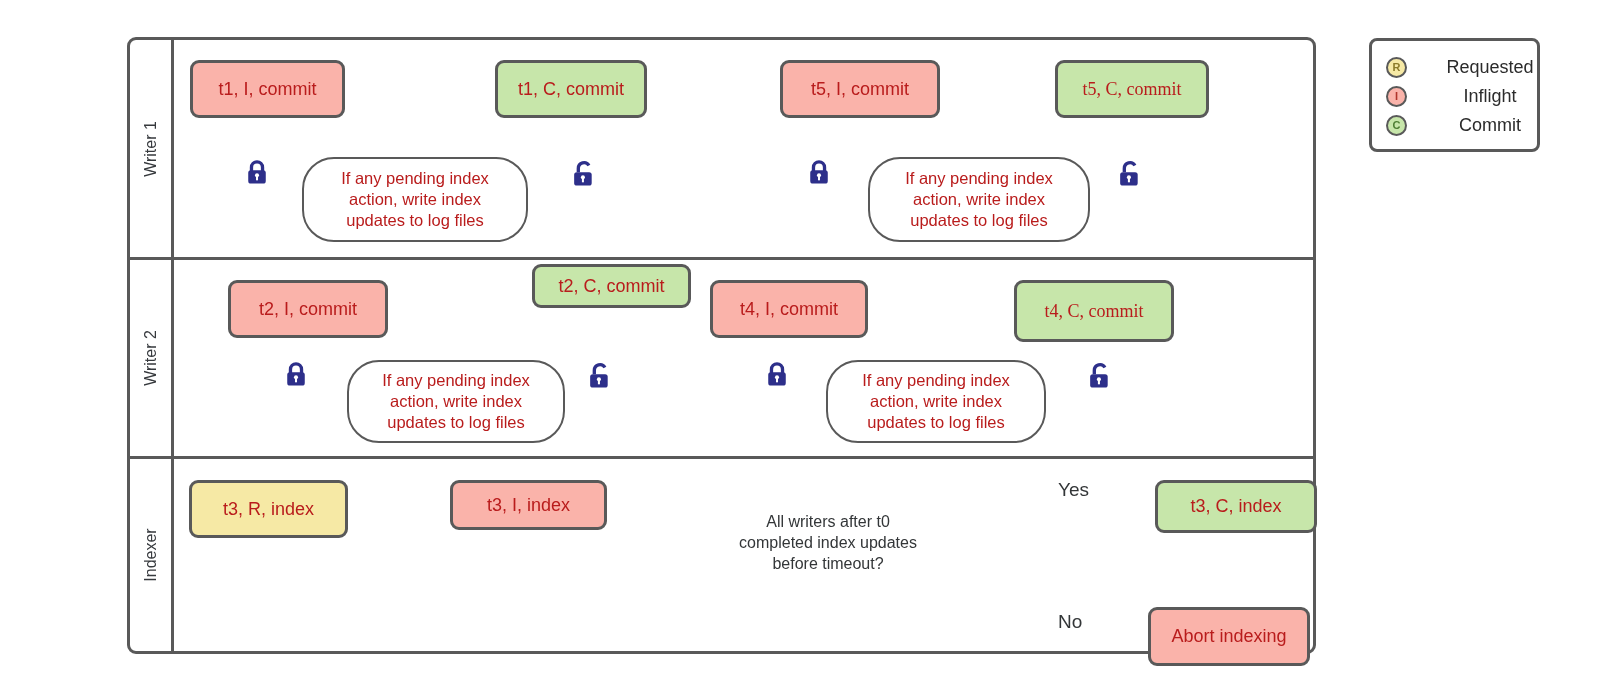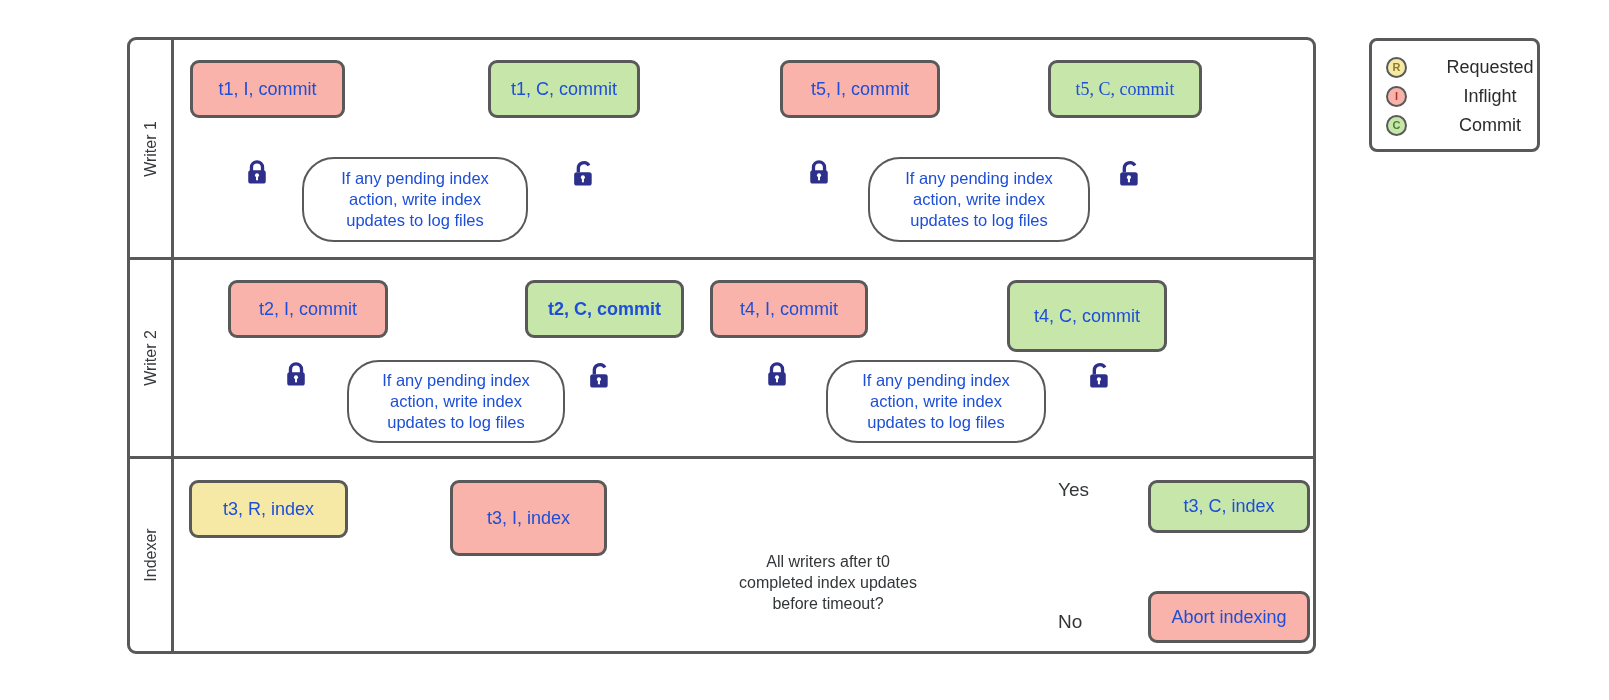--- a/index.html
+++ b/index.html
@@ -5,29 +5,29 @@
   html,body{margin:0;padding:0;background:#ffffff;}
   .canvas{position:relative;width:1609px;height:700px;background:#ffffff;overflow:hidden;
           font-family:"Liberation Sans",sans-serif;color:#333638;}
   .frame{position:absolute;left:127px;top:37px;width:1189px;height:617px;
          border:3px solid #595959;border-radius:9px;box-sizing:border-box;background:#fff;}
   .hdiv{position:absolute;left:0;width:100%;height:3px;background:#595959;}
   .vdiv{position:absolute;top:0;left:41px;width:3px;height:100%;background:#595959;}
   .lane-label-cell{position:absolute;left:0;width:41px;display:flex;align-items:center;justify-content:center;}
   .lane-label-cell span{transform:rotate(-90deg);white-space:nowrap;font-size:16px;color:#36393d;}
   .node{position:absolute;display:flex;align-items:center;justify-content:center;text-align:center;
-        border:3px solid #595959;border-radius:9px;box-sizing:border-box;font-size:18px;color:#1d4ed8;}
+        border:3px solid #595959;border-radius:9px;box-sizing:border-box;font-size:18px;color:#b91c1c;}
   .red{background:#FAB3AA;}
-  .green{background:#C7E6AA;}
+  .green{background:#C7E6AA;margin-left:7px;}
   .yellow{background:#F6E9A5;}
   .white{background:#ffffff;border-width:2.5px;font-size:16.5px;line-height:1.28;border-radius:32px;}
   .white .inner{width:168px;}
   .diamond-text{position:absolute;left:720px;top:512px;width:216px;text-align:center;
                 font-size:16px;line-height:1.3;color:#333638;}
-  .diamond-text .inner{display:inline-block;width:200px;margin-top:40px;}
+  .diamond-text .inner{display:inline-block;width:200px;}
   .branch-label{position:absolute;font-size:19px;color:#333638;}
   .lock{position:absolute;width:24px;height:28px;}
   svg.wires{position:absolute;left:0;top:0;pointer-events:none;}
   .legend{position:absolute;left:1369px;top:38px;width:171px;height:114px;
           border:3px solid #595959;border-radius:8px;box-sizing:border-box;background:#fff;
           display:flex;flex-direction:column;justify-content:center;padding:4px 0 2px 14px;}
   .legend-row{display:flex;align-items:center;height:29px;}
   .legend-swatch{width:21px;height:21px;border-radius:50%;border:2.5px solid #595959;box-sizing:border-box;
                  display:flex;align-items:center;justify-content:center;font-size:11px;font-weight:bold;flex:0 0 auto;}
   .legend-label{flex:1;text-align:center;font-size:18px;color:#2b2b2b;margin-left:36px;}
@@ -83,36 +83,36 @@
   <div class="node red" style="left:780px;top:60px;width:160px;height:58px;">t5, I, commit</div>
   <div class="node white" style="left:868px;top:157px;width:222px;height:85px;">
     <span class="inner">If any pending index action, write index updates to log files</span>
   </div>
   <div class="node green" style="left:1048px;top:60px;width:154px;height:58px;font-family:Liberation Serif, serif;">t5, C, commit</div>
 
   <div class="node red" style="left:228px;top:280px;width:160px;height:58px;">t2, I, commit</div>
   <div class="node white" style="left:347px;top:360px;width:218px;height:83px;">
     <span class="inner">If any pending index action, write index updates to log files</span>
   </div>
-  <div class="node green" style="left:525px;top:280px;width:159px;height:58px;font-weight:bold;">t2, C, commit</div>
+  <div class="node green" style="left:525px;top:264px;width:159px;height:44px;">t2, C, commit</div>
   <div class="node red" style="left:710px;top:280px;width:158px;height:58px;">t4, I, commit</div>
   <div class="node white" style="left:826px;top:360px;width:220px;height:83px;">
     <span class="inner">If any pending index action, write index updates to log files</span>
   </div>
-  <div class="node green" style="left:1007px;top:280px;width:160px;height:72px;">t4, C, commit</div>
+  <div class="node green" style="left:1007px;top:280px;width:160px;height:62px;font-family:Liberation Serif, serif;">t4, C, commit</div>
 
   <div class="node yellow" style="left:189px;top:480px;width:159px;height:58px;">t3, R, index</div>
-  <div class="node red" style="left:450px;top:480px;width:157px;height:76px;">t3, I, index</div>
+  <div class="node red" style="left:450px;top:480px;width:157px;height:50px;">t3, I, index</div>
   <div class="diamond-text">
     <span class="inner">All writers after t0 completed index updates before timeout?</span>
   </div>
   <div class="branch-label" style="left:1058px;top:479px;">Yes</div>
   <div class="branch-label" style="left:1058px;top:611px;">No</div>
   <div class="node green" style="left:1148px;top:480px;width:162px;height:53px;">t3, C, index</div>
-  <div class="node red" style="left:1148px;top:591px;width:162px;height:52px;">Abort indexing</div>
+  <div class="node red" style="left:1148px;top:607px;width:162px;height:59px;">Abort indexing</div>
 
   <svg class="lock" style="left:245px;top:158px;" viewBox="0 0 26 30">
     <path d="M7 14 V10 a6 6 0 0 1 12 0 V14" fill="none" stroke="#2D2F8A" stroke-width="3.6"></path>
     <rect x="3.5" y="13" width="19" height="14.5" rx="2.8" fill="#2D2F8A"></rect>
     <circle cx="13" cy="18.5" r="2.2" fill="#fff"></circle>
       <rect x="11.9" y="19" width="2.2" height="5" fill="#fff"></rect>
   </svg>
   <svg class="lock" style="left:570px;top:160px;" viewBox="0 0 26 30">
     <path d="M9 13 V9 A6.2 6.2 0 0 1 20.5 5.8" fill="none" stroke="#2D2F8A" stroke-width="3.6"></path>
     <rect x="4.5" y="13" width="19" height="14.5" rx="2.8" fill="#2D2F8A"></rect>

